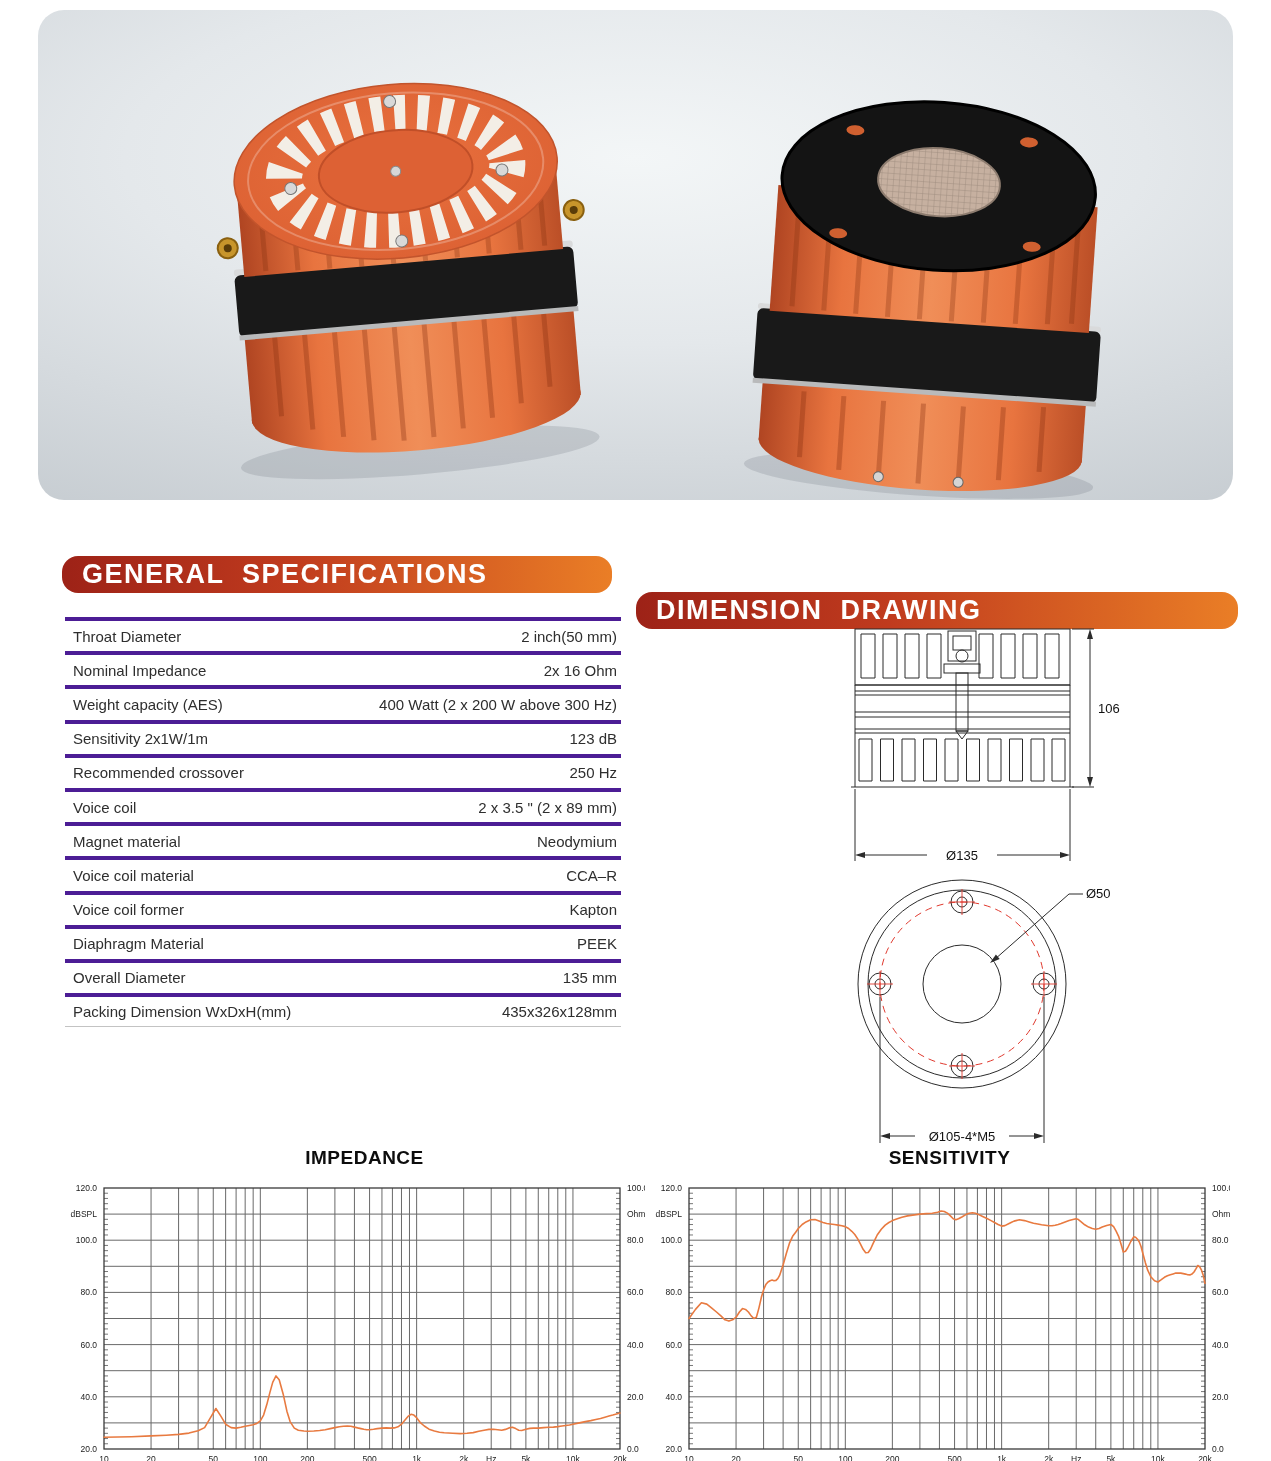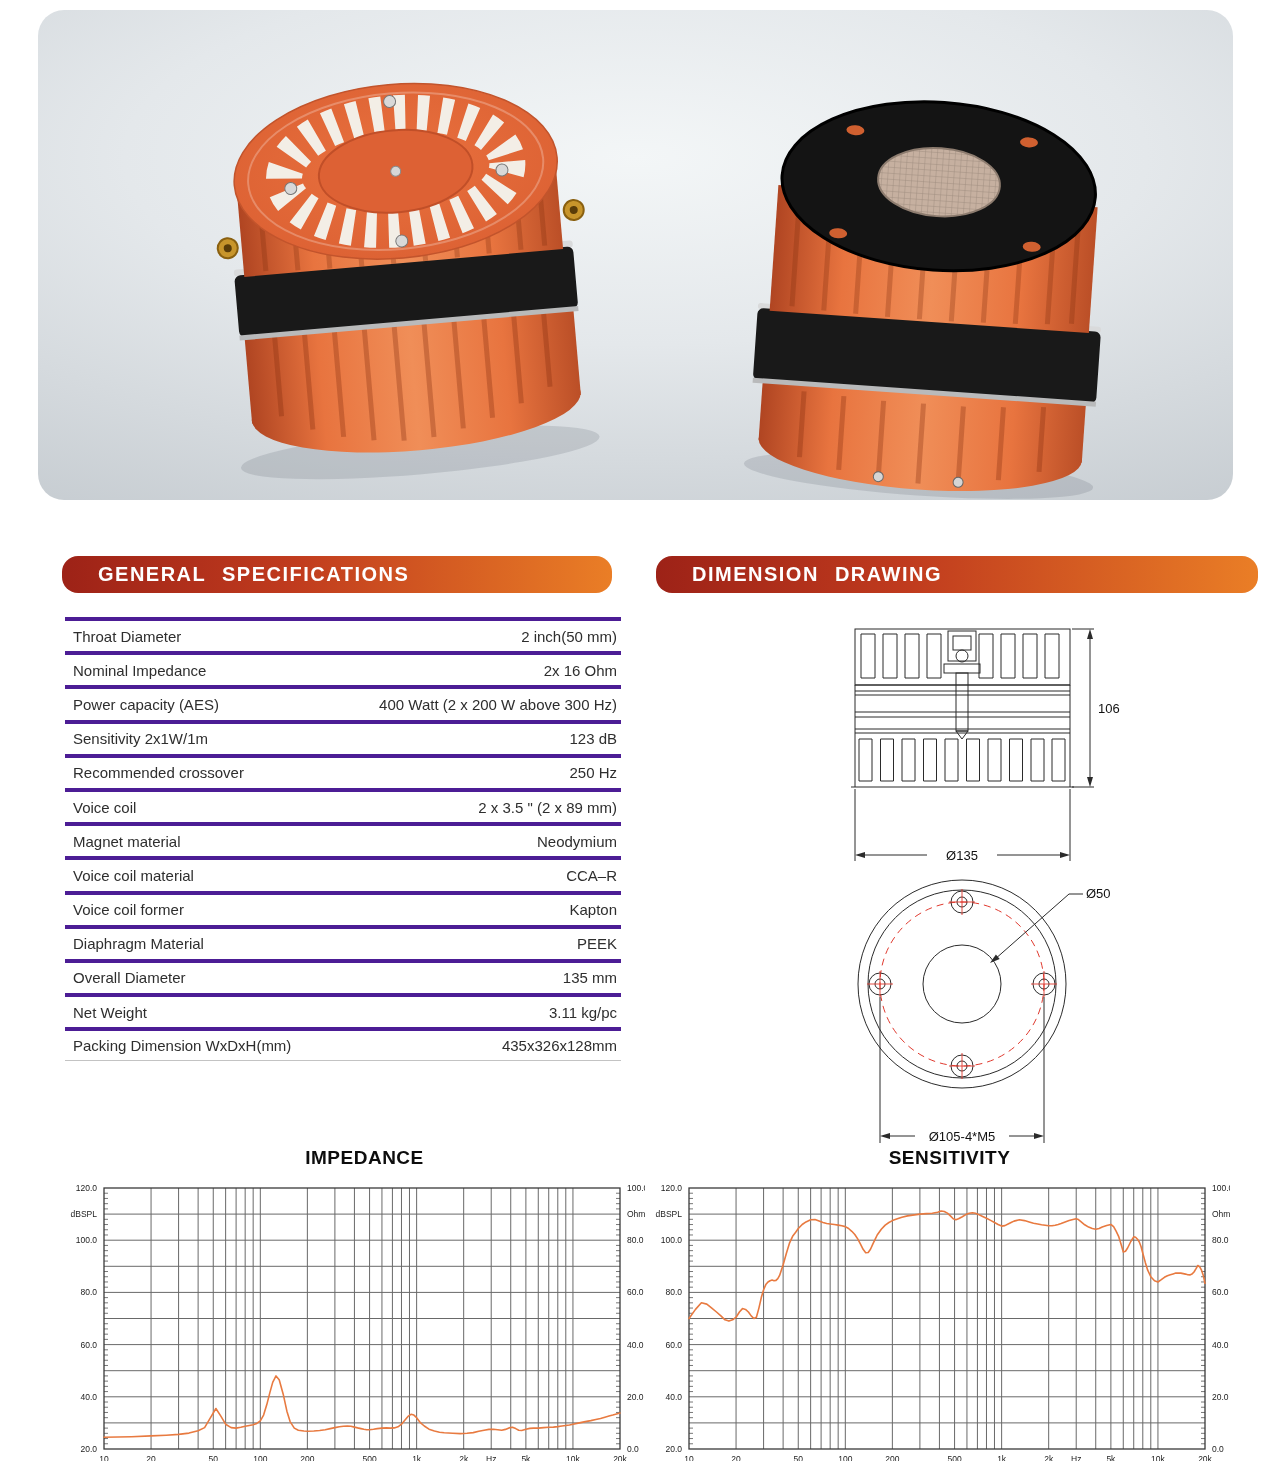--- a/index.html
+++ b/index.html
@@ -8,25 +8,25 @@
     font-family:"Liberation Sans", sans-serif;overflow:hidden;
   }
   .photo-panel{
     position:absolute;left:38px;top:10px;width:1195px;height:490px;border-radius:26px;
     background:radial-gradient(ellipse 95% 85% at 50% 30%, #f3f6f7 0%, #e4e8eb 45%, #c6ccd1 100%);
     overflow:hidden;
   }
   .banner{
     position:absolute;top:556px;height:37px;border-radius:16px;box-sizing:border-box;
     background:linear-gradient(90deg,#9d2217 0%,#c03b1e 42%,#ea7e26 100%);
-    color:#ffffff;font-weight:bold;font-size:20px;line-height:37px;padding-left:36px;
+    color:#ffffff;font-weight:bold;font-size:27px;line-height:37px;padding-left:20px;
     letter-spacing:1.5px;word-spacing:9px;
   }
   #banner-left{left:62px;width:550px;}
-  #banner-right{left:656px;width:602px;}
+  #banner-right{left:636px;width:602px;margin-top:36px;}
   .spec-table{position:absolute;left:65px;top:617px;width:556px;}
   .spec-row{
     display:flex;justify-content:space-between;align-items:center;height:34.2px;
     border-top:4px solid #4c1d95;font-size:15px;color:#2e2e2e;
     padding:0 4px 0 8px;box-sizing:border-box;
   }
   .spec-row:last-child{border-bottom:1px solid #c3c3c3;}
   .spec-value{text-align:right;white-space:pre;}
   .dim-area{position:absolute;left:645px;top:598px;}
   .charts-row{position:absolute;left:60px;top:1146px;display:flex;width:1170px;}
@@ -128,21 +128,21 @@
 <div class="spec-table" id="spec-table">
     <div class="spec-row">
       <span class="spec-label">Throat Diameter</span>
       <span class="spec-value">2 inch(50 mm)</span>
     </div>
     <div class="spec-row">
       <span class="spec-label">Nominal  Impedance</span>
       <span class="spec-value">2x 16 Ohm</span>
     </div>
     <div class="spec-row">
-      <span class="spec-label">Power capacity (AES)</span>
+      <span class="spec-label">Weight capacity (AES)</span>
       <span class="spec-value">400 Watt (2 x 200 W above 300 Hz)</span>
     </div>
     <div class="spec-row">
       <span class="spec-label">Sensitivity 2x1W/1m</span>
       <span class="spec-value">123 dB</span>
     </div>
     <div class="spec-row">
       <span class="spec-label">Recommended crossover</span>
       <span class="spec-value">250 Hz</span>
     </div>
@@ -162,24 +162,20 @@
       <span class="spec-label">Voice coil former</span>
       <span class="spec-value">Kapton</span>
     </div>
     <div class="spec-row">
       <span class="spec-label">Diaphragm Material</span>
       <span class="spec-value">PEEK</span>
     </div>
     <div class="spec-row">
       <span class="spec-label">Overall Diameter</span>
       <span class="spec-value">135 mm</span>
-    </div>
-    <div class="spec-row">
-      <span class="spec-label">Net Weight</span>
-      <span class="spec-value">3.11 kg/pc</span>
     </div>
     <div class="spec-row">
       <span class="spec-label">Packing Dimension WxDxH(mm)</span>
       <span class="spec-value">435x326x128mm</span>
     </div>
   </div>
 
 <div class="dim-area">
   <svg width="585" height="552" viewBox="0 0 585 552" fill="none" stroke="#2b2b2b" stroke-width="1">
 

